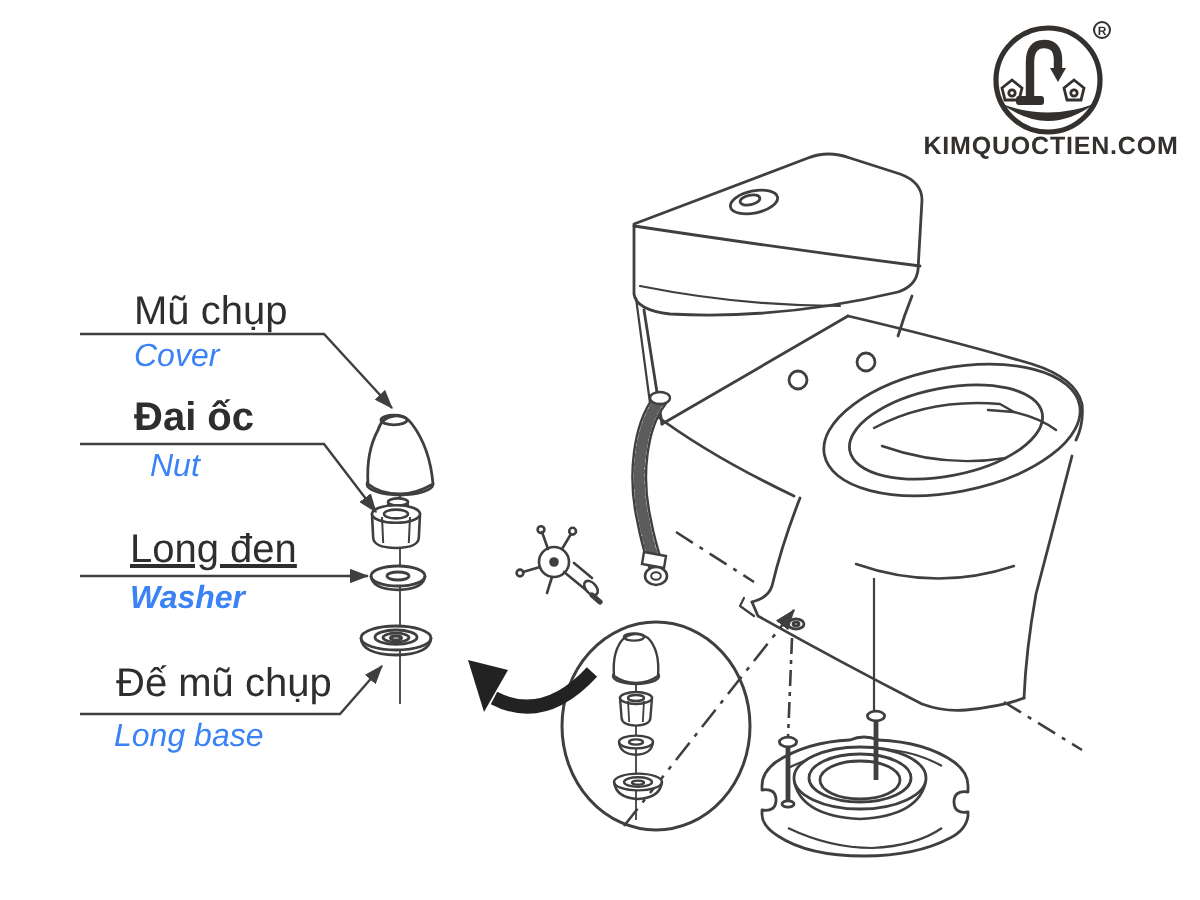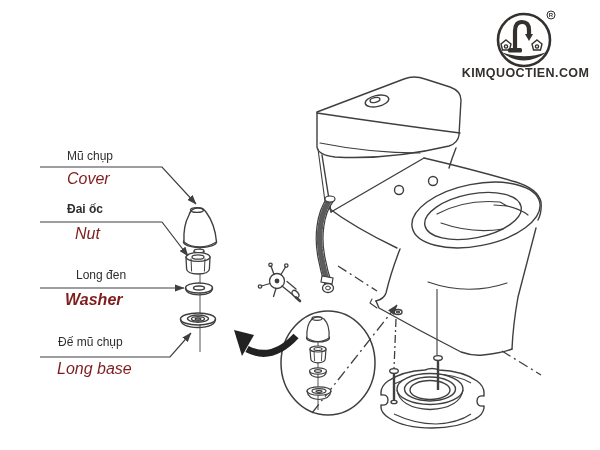--- a/index.html
+++ b/index.html
@@ -2,22 +2,22 @@
 <html><head>
 <meta charset="utf-8">
 <style>
   html,body{margin:0;padding:0;background:#ffffff;}
   #canvas{
     position:relative;width:600px;height:450px;background:#ffffff;overflow:hidden;
     font-family:"Liberation Sans","DejaVu Sans",sans-serif;
   }
   #art{position:absolute;left:0;top:0;}
   .part-label{position:absolute;color:#2e2e2e;}
-  .part-label .vi{font-size:12px;line-height:18px;color:#2e2e2e;}
-  .part-label .en{font-size:16px;line-height:18px;font-style:italic;color:#7f1d1d;}
+  .part-label .vi{font-size:20px;line-height:18px;color:#2e2e2e;}
+  .part-label .en{font-size:16px;line-height:18px;font-style:italic;color:#3b82f6;}
   .lbl-abs{position:absolute;white-space:nowrap;}
   #brand-text{
     position:absolute;left:448px;top:66px;width:155px;text-align:center;
     font-size:12.5px;font-weight:bold;letter-spacing:.4px;color:#33302d;
   }
 </style>
 </head>
 <body>
 
 <div id="canvas">
@@ -220,21 +220,21 @@
 
 <div class="part-label">
   <div class="lbl-abs vi" style="left:67px;top:147px;">Mũ chụp</div>
   <div class="lbl-abs en" style="left:67px;top:170px;">Cover</div>
 </div>
 <div class="part-label">
   <div class="lbl-abs vi" style="left:67px;top:200px;font-weight:bold;">Đai ốc</div>
   <div class="lbl-abs en" style="left:75px;top:225px;">Nut</div>
 </div>
 <div class="part-label">
-  <div class="lbl-abs vi" style="left:76px;top:266px;">Long đen</div>
+  <div class="lbl-abs vi" style="left:65px;top:266px;text-decoration:underline;">Long đen</div>
   <div class="lbl-abs en" style="left:65px;top:291px;font-weight:bold;">Washer</div>
 </div>
 <div class="part-label">
   <div class="lbl-abs vi" style="left:58px;top:333px;">Đế mũ chụp</div>
   <div class="lbl-abs en" style="left:57px;top:360px;">Long base</div>
 </div>
 
 <div id="brand-text">KIMQUOCTIEN.COM</div>
 
 </div>

